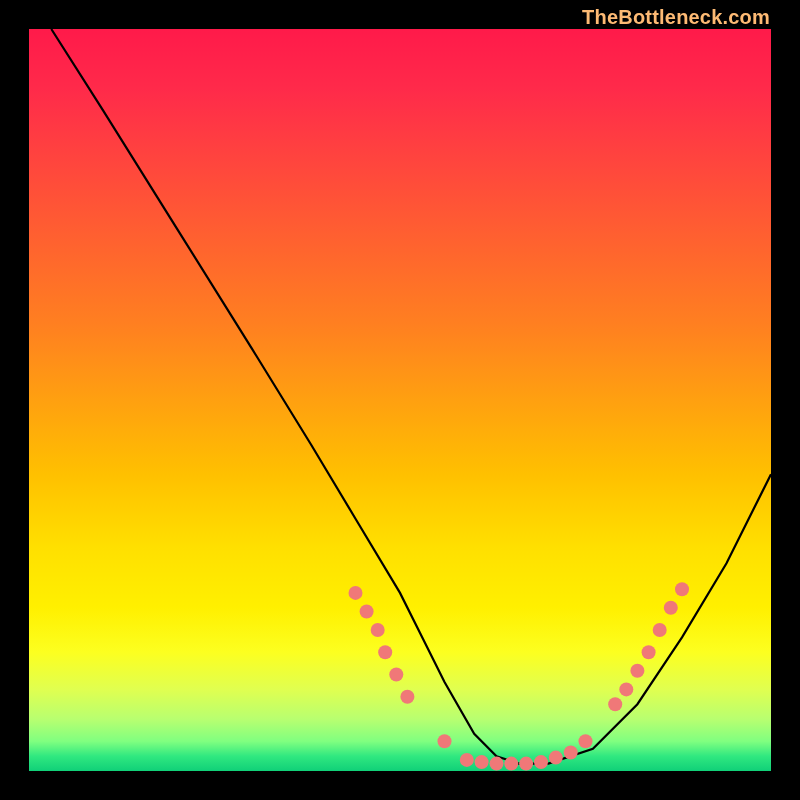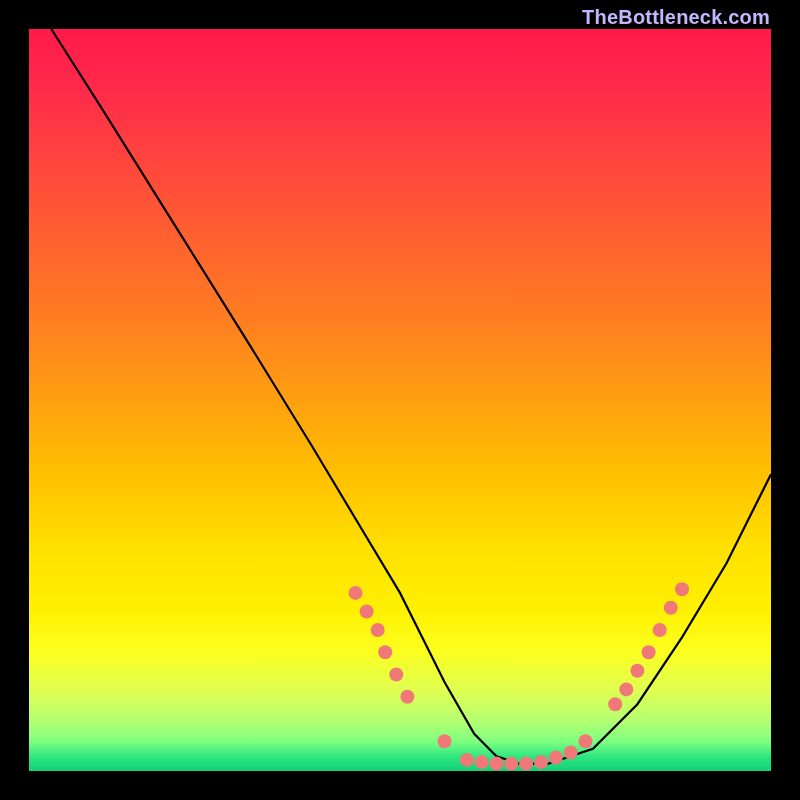--- a/index.html
+++ b/index.html
@@ -42,21 +42,21 @@
       #b8ff70 93%,
       #80ff80 96%,
       #30e880 98%,
       #10d078 100%
     );
   }
   .attribution {
     position: absolute;
     top: 6px;
     right: 30px;
-    color: #c4b5fd;
+    color: #fdba74;
     font-size: 20px;
     font-weight: 600;
     letter-spacing: 0.2px;
   }
   svg.curve {
     position: absolute;
     left: 29px;
     top: 29px;
     width: 742px;
     height: 742px;

